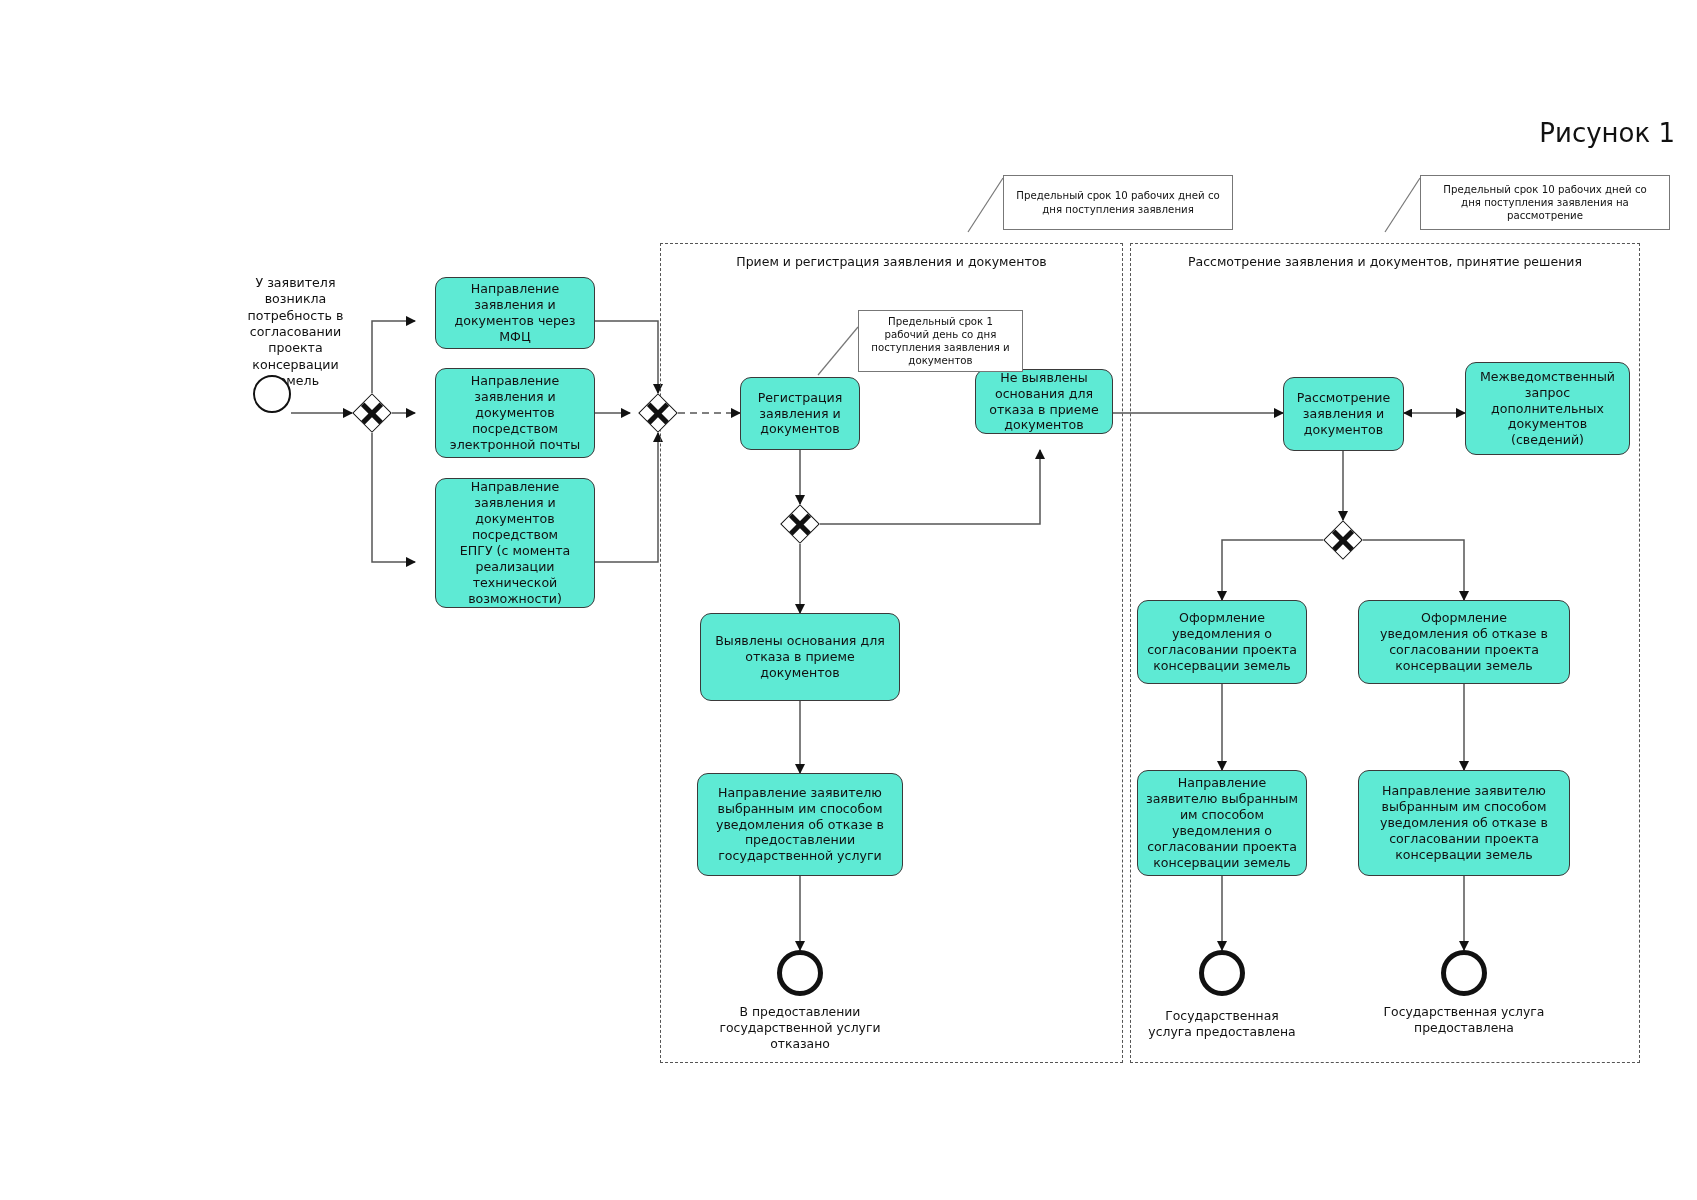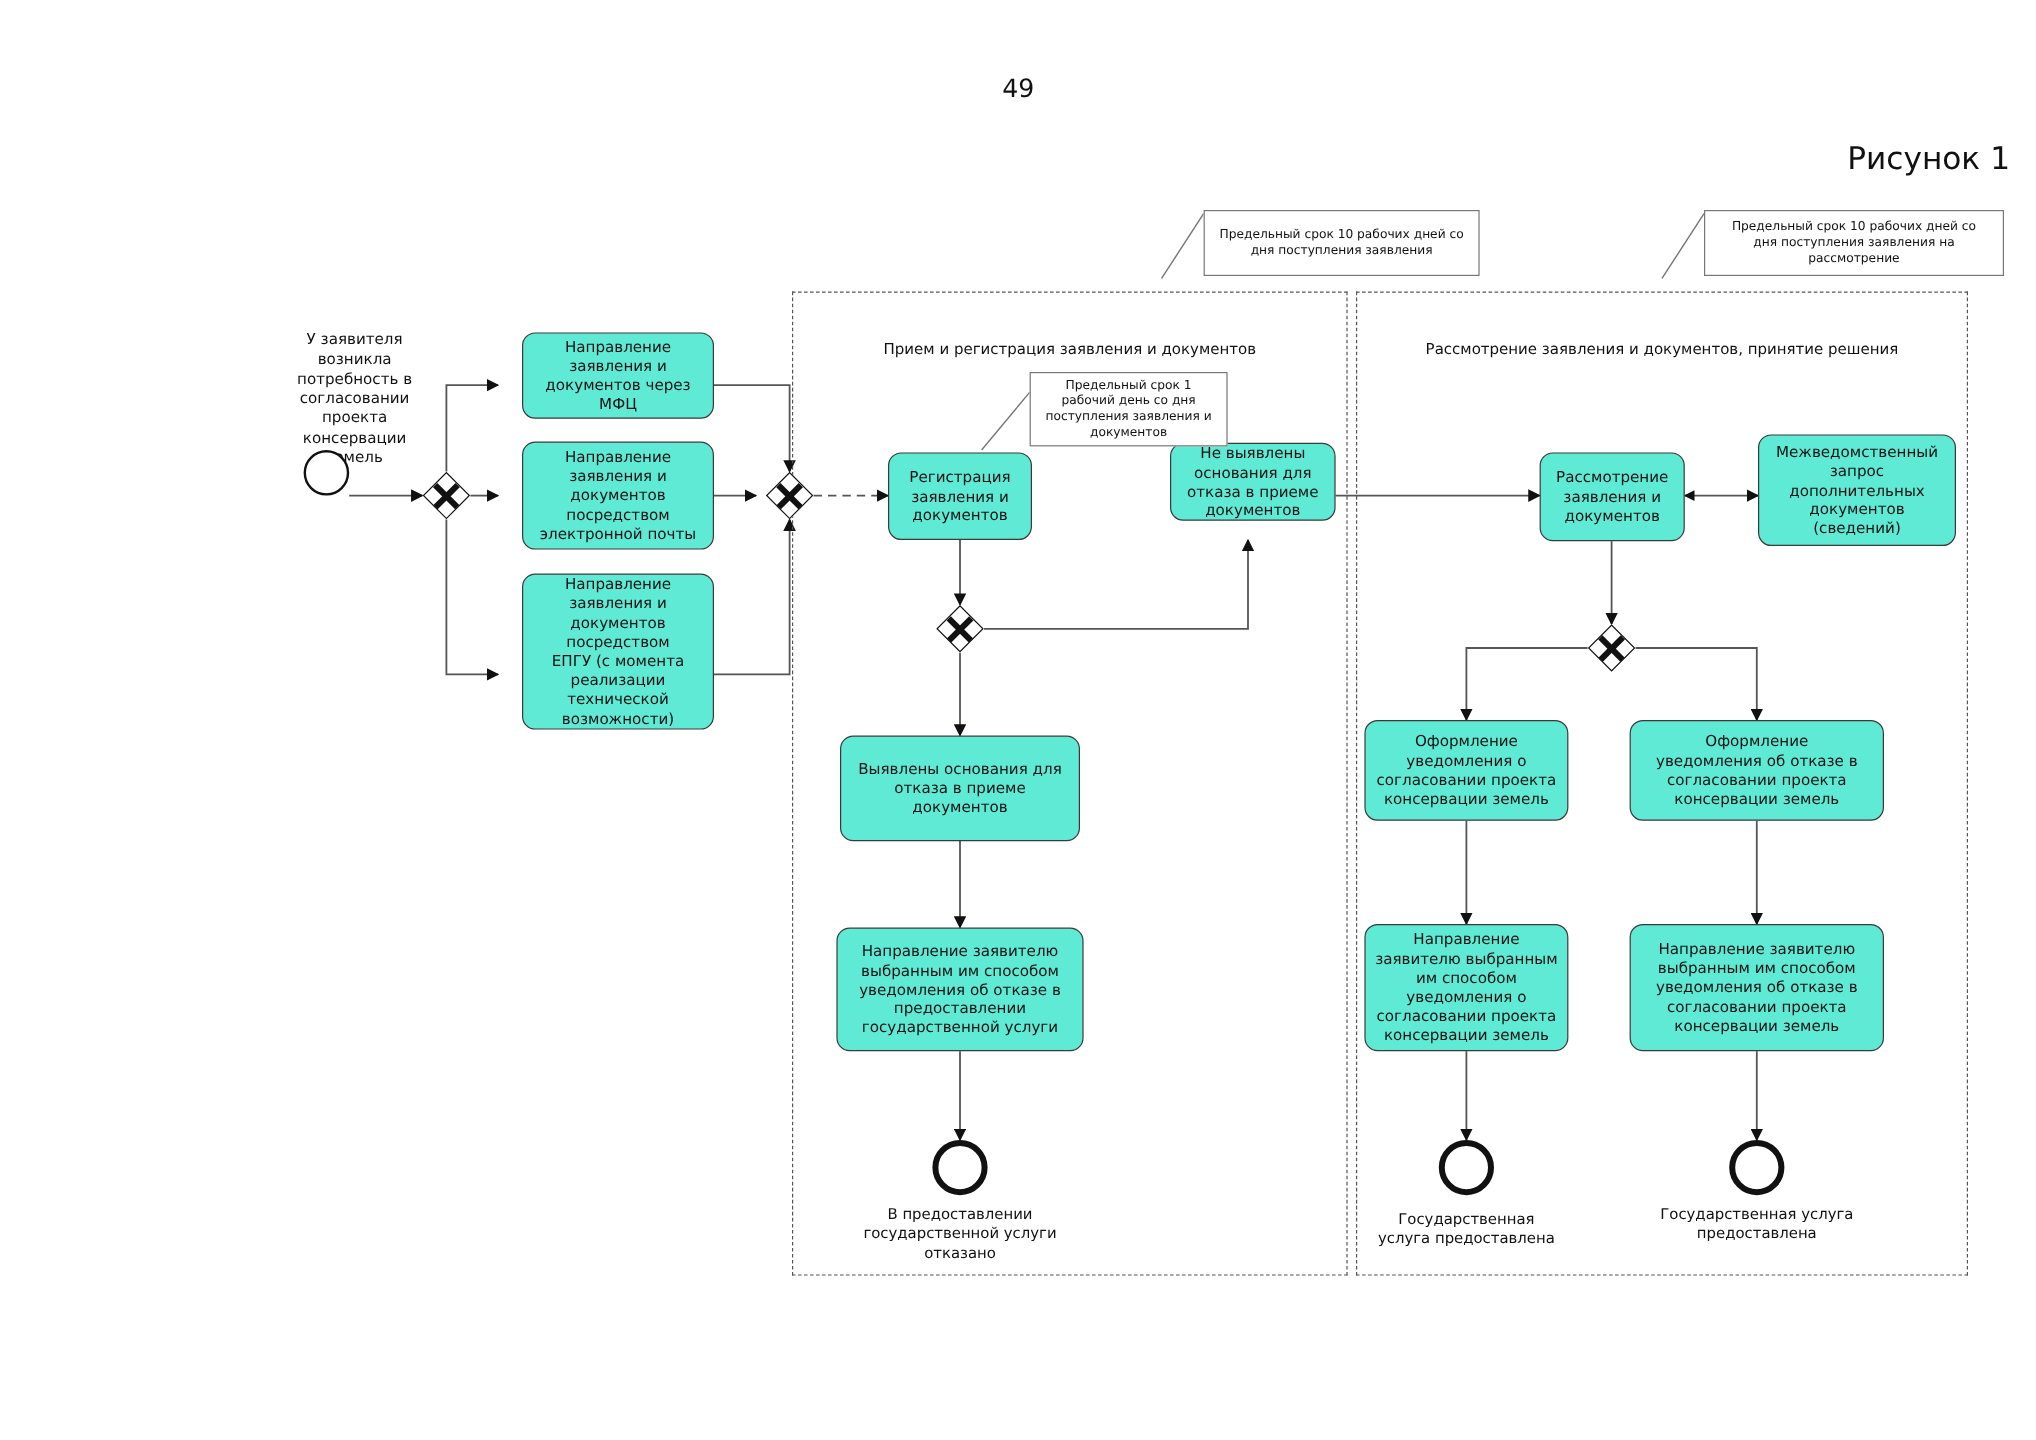--- a/index.html
+++ b/index.html
@@ -40,21 +40,20 @@
     background: transparent;
   }
   .lane-title {
     position: absolute;
     top: 10px;
     left: 0; right: 0;
     text-align: center;
     font-size: 12.5px;
     line-height: 1.35;
     color: #111;
-    margin-top: 29px;
   }
 
   
   .task {
     position: absolute;
     border: 1.4px solid #3a3a3a;
     border-radius: 11px;
     background: #5eead4;
     display: flex;
     align-items: center;
@@ -140,21 +139,20 @@
     left: 0; top: 0;
     width: 1697px; height: 1200px;
     pointer-events: none;
   }
 </style>
 </head>
 <body>
 
 <div id="page">
 
-  <div class="page-number">49</div>
   <div class="figure-title">Рисунок 1</div>
 
   <svg class="svg-layer" viewBox="0 0 1697 1200" xmlns="http://www.w3.org/2000/svg">
     <defs>
       <marker id="arw" viewBox="0 0 10 10" refX="9" refY="5" markerWidth="7" markerHeight="7" orient="auto-start-reverse">
         <path d="M 0 0 L 10 5 L 0 10 z" fill="#111"></path>
       </marker>
       <marker id="arwS" viewBox="0 0 10 10" refX="9" refY="5" markerWidth="6" markerHeight="6" orient="auto-start-reverse">
         <path d="M 0 0 L 10 5 L 0 10 z" fill="#111"></path>
       </marker>

